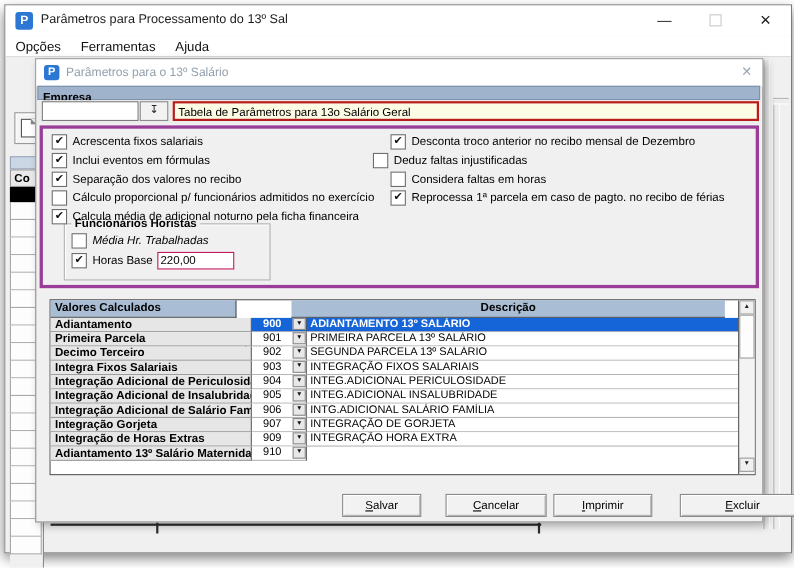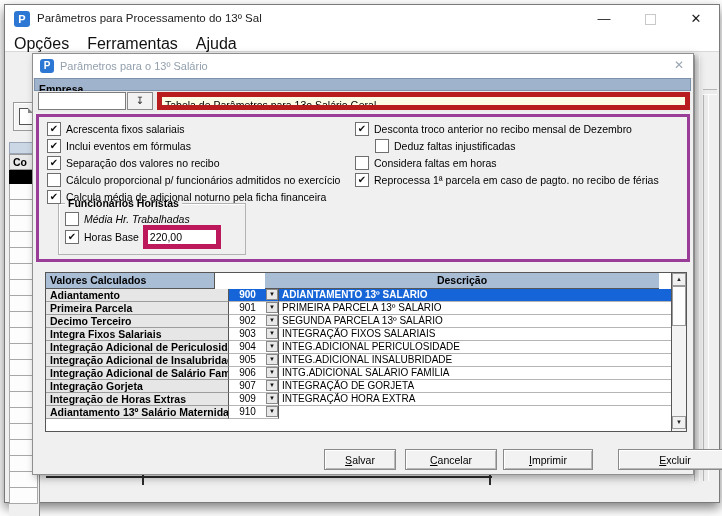--- a/index.html
+++ b/index.html
@@ -12,21 +12,21 @@
   .applogo{position:absolute;left:9px;top:6px;width:16px;height:16px;background:var(--logo);
     border-radius:3px;color:#fff;font-weight:bold;font-size:11px;line-height:16px;text-align:center;}
   .apptitle{position:absolute;left:32px;top:7px;font-size:11.5px;color:#1c1c1c;white-space:nowrap;}
   .capbtn{position:absolute;top:0;width:46px;height:28px;text-align:center;line-height:28px;}
   .capbtn.min{right:92px;color:#222;font-size:13px;}
   .capbtn.max{right:46px;}
   .capbtn.max span{display:inline-block;width:9px;height:9px;border:1px solid #c9c9c9;vertical-align:middle;}
   .capbtn.close{right:0;color:#1a1a1a;font-size:13px;}
   
   .menubar{position:absolute;left:0;top:28px;width:100%;height:18px;background:#fff;border-bottom:1px solid #d9d9d9;}
-  .menu-item{display:inline-block;padding:2px 9px 0 9px;font-size:16px;color:#111;}
+  .menu-item{display:inline-block;padding:2px 9px 0 9px;font-size:12px;color:#111;}
   
   .client{position:absolute;left:0;top:47px;width:100%;height:450px;background:#f0f0f0;}
   .toolbtn{position:absolute;left:8px;top:50px;width:25px;height:27px;background:#f4f4f4;
     border:1px solid #9a9a9a;box-shadow:inset 1px 1px 0 #fff;}
   .docicon{position:absolute;left:5px;top:5px;width:12px;height:15px;background:#fff;border:1px solid #555;}
   .docicon:before{content:"";position:absolute;right:-1px;top:-1px;border-style:solid;border-width:0 5px 5px 0;
     border-color:transparent #f4f4f4 #888 transparent;}
   .strip{position:absolute;left:4px;top:90px;width:30px;background:#f0f0f0;border-right:1px solid #8a8a8a;}
   .strip-c1{position:absolute;left:0;top:0;width:29px;height:12px;background:#ccd7e5;border:1px solid #98a6b8;box-sizing:border-box;}
   .strip-c2{position:absolute;left:0;top:12px;width:29px;height:16px;background:#e9e9e9;border:1px solid #9b9b9b;
@@ -47,29 +47,29 @@
   .dlg-title{position:absolute;left:27px;top:6px;font-size:11px;color:#93a0ad;white-space:nowrap;}
   .dlg-close{position:absolute;right:9px;top:4px;font-size:12px;color:#9aa6b2;}
   .band{position:absolute;left:1px;top:24px;width:657px;height:13px;background:var(--band);
     border:1px solid #7d92ab;box-sizing:border-box;}
   .band span{font-size:10.5px;font-weight:bold;color:#000;padding-left:4px;line-height:11px;display:inline-block;}
   .emp-row{position:absolute;left:1px;top:37px;width:657px;height:21px;background:#ececec;}
   .emp-code{position:absolute;left:4px;top:1px;width:82px;height:16px;border:1px solid #7c7c7c;background:#fff;
     font-size:10.5px;padding:0 2px;}
   .emp-lookup{position:absolute;left:93px;top:1px;width:26px;height:18px;background:#f2f2f2;border:1px solid #8a8a8a;
     box-sizing:border-box;text-align:center;line-height:15px;font-size:10px;color:#222;}
-  .emp-desc{position:absolute;left:123px;top:1px;width:533px;height:18px;background:var(--field);border:5px solid #b91c1c;
+  .emp-desc{position:absolute;left:123px;top:1px;width:533px;height:18px;background:var(--field);border:2px solid #b91c1c;
     box-sizing:border-box;font-size:10.5px;line-height:16px;padding-left:3px;color:#000;white-space:nowrap;overflow:hidden;}
   .options-panel{position:absolute;left:3px;top:60px;width:654px;height:148px;border:3px solid var(--accent);
     background:#f0f0f0;box-sizing:border-box;}
   .cbrow{position:absolute;display:flex;align-items:center;height:14px;white-space:nowrap;}
   .cb{display:inline-block;width:12px;height:12px;background:#fff;border:1px solid #6e6e6e;font-size:10px;
     line-height:11px;text-align:center;color:#111;flex:0 0 auto;}
   .cblbl{font-size:10.5px;color:#000;margin-left:5px;}
-  .cbval{margin-left:4px;width:64px;height:14px;border:5px solid #be185d;font-size:10.5px;padding:0 2px;background:#fff;}
+  .cbval{margin-left:4px;width:64px;height:14px;border:1px solid #be185d;font-size:10.5px;padding:0 2px;background:#fff;}
   .groupbox{position:absolute;left:19px;top:86px;width:186px;height:50px;border:1px solid #b3b3b3;
     box-shadow:inset 1px 1px 0 #fff;}
   .gb-label{position:absolute;left:6px;top:-7px;background:#f0f0f0;padding:0 3px;font-size:10.5px;font-weight:bold;color:#000;white-space:nowrap;}
   
   .grid{position:absolute;left:12px;top:218px;width:642px;height:160px;background:#fff;border:1px solid #565656;box-sizing:border-box;}
   .ghead{display:flex;height:16px;}
   .gh{background:var(--header);border-right:1px solid #565656;border-bottom:1px solid #565656;
     font-size:10.5px;font-weight:bold;color:#000;line-height:15px;box-sizing:border-box;}
   .gh.c1{width:169px;padding-left:4px;}
   .gh.c2{width:50px;text-align:center;margin-top:34px;}
@@ -200,21 +200,21 @@
             <span class="cblbl">Cálculo proporcional p/ funcionários admitidos no exercício</span>
           </div>
           <div class="cbrow" style="left: 8px; top: 73px;">
             <span class="cb">✔</span>
             <span class="cblbl">Calcula média de adicional noturno pela ficha financeira</span>
           </div>
           <div class="cbrow" style="left: 316px; top: 5px;">
             <span class="cb">✔</span>
             <span class="cblbl">Desconta troco anterior no recibo mensal de Dezembro</span>
           </div>
-          <div class="cbrow" style="left: 336px; top: 22px;">
+          <div class="cbrow" style="left: 300px; top: 22px;">
             <span class="cb"></span>
             <span class="cblbl">Deduz faltas injustificadas</span>
           </div>
           <div class="cbrow" style="left: 316px; top: 39px;">
             <span class="cb"></span>
             <span class="cblbl">Considera faltas em horas</span>
           </div>
           <div class="cbrow" style="left: 316px; top: 56px;">
             <span class="cb">✔</span>
             <span class="cblbl">Reprocessa 1ª parcela em caso de pagto. no recibo de férias</span>
@@ -309,21 +309,21 @@
             </div>
           </div>
         <div class="vscroll">
           <div class="sbtn" style="top:0;"><span>▲</span></div>
           <div class="sthumb"></div>
           <div class="sbtn" style="top:143px;"><span>▼</span></div>
         </div>
       </div>
 
       <div id="dialog-buttons">
-          <button class="dbtn" style="left: 291px; width: 72px;"><u>S</u>alvar</button>
+          <button class="dbtn" style="left: 278px; width: 72px;"><u>S</u>alvar</button>
           <button class="dbtn" style="left: 372px; width: 92px;"><u>C</u>ancelar</button>
           <button class="dbtn" style="left: 470px; width: 90px;"><u>I</u>mprimir</button>
           <button class="dbtn" style="left: 585px; width: 114px;"><u>E</u>xcluir</button>
         </div>
     </div>
 
   </div>
 </div>
 
 </body></html>

